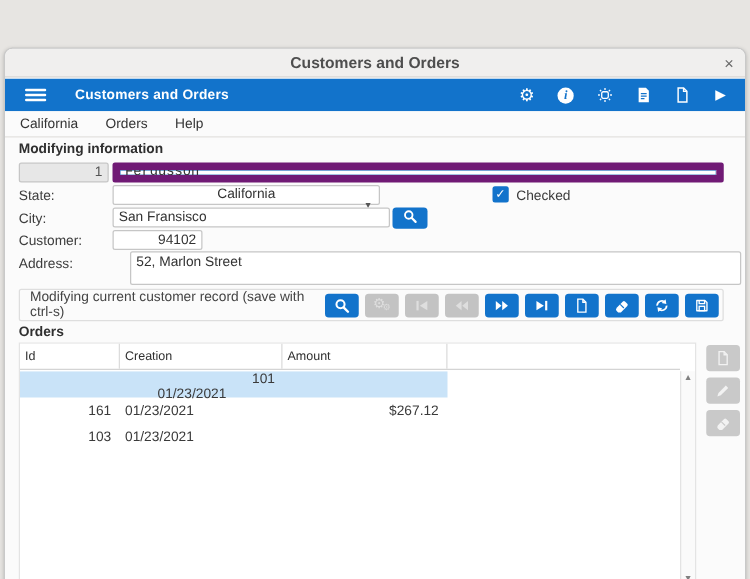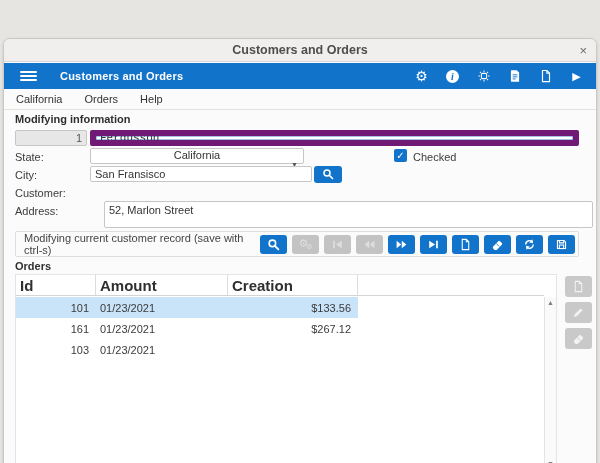--- a/index.html
+++ b/index.html
@@ -64,28 +64,28 @@
   .status-buttons{margin-left:auto;display:flex;gap:5px;}
   .sbtn{width:27px;height:19px;border-radius:3px;display:flex;align-items:center;justify-content:center;background:var(--blue);color:#fff;}
   .sbtn.disabled{background:var(--disabled-bg);color:var(--disabled-ic);}
   .sbtn svg{width:13px;height:13px;display:block;}
   .sbtn .cogs{font-size:11px;line-height:1;}
   .sbtn .cogs small{font-size:7px;vertical-align:-2px;margin-left:-2px;}
   .sbtn line.divider{stroke:var(--blue);}
   
   .table{position:absolute;left:11px;top:235px;width:542px;height:211px;background:#fff;border:1px solid #e4e4e4;}
   .t-header{position:absolute;left:0;top:0;right:12px;height:21px;display:flex;border-bottom:1px solid #d4d4d4;background:#fff;}
-  .th{font-weight:bold;font-size:15px;color:#2f2f2f;display:flex;align-items:center;padding-left:4px;border-right:1px solid #dcdcdc;}
+  .th{font-weight:normal;font-size:10px;color:#2f2f2f;display:flex;align-items:center;padding-left:4px;border-right:1px solid #dcdcdc;}
   .th.c-id{width:80px;}
   .th.c-cre{width:130px;}
   .th.c-amt{width:132px;}
   .th.c-rest{flex:1;border-right:none;}
   .t-body{position:absolute;left:0;top:22px;right:12px;bottom:14px;overflow:hidden;background:#fff;}
   .t-row{width:342px;height:21px;display:flex;align-items:center;}
-  .t-row.selected{background:var(--sel-row);}
+  .t-row.selected{background:var(--sel-row);flex-direction:column;}
   .cell{height:100%;display:flex;align-items:center;}
   .cell.c-id{width:80px;justify-content:flex-end;padding-right:7px;}
   .cell.c-cre{width:130px;padding-left:4px;}
   .cell.c-amt{width:132px;justify-content:flex-end;padding-right:7px;}
   
   .vscroll{position:absolute;top:22px;right:0;width:12px;bottom:14px;background:#fafafa;border-left:1px solid #e3e3e3;}
   .vscroll .arr{position:absolute;left:0;right:0;text-align:center;font-size:7px;color:#808080;line-height:10px;}
   .vscroll .arr.up{top:1px;}
   .vscroll .arr.down{bottom:1px;}
   .hscroll{position:absolute;left:0;right:12px;bottom:0;height:14px;background:#f1f1f1;border-top:1px solid #e0e0e0;}
@@ -185,20 +185,21 @@
   <div class="mini-btn" style="left:310px;top:127px;">
     <span>
       <svg viewBox="0 0 24 24">
           <circle cx="10" cy="10" r="6" fill="none" stroke="currentColor" stroke-width="3"></circle>
           <line x1="14.5" y1="14.5" x2="21" y2="21" stroke="currentColor" stroke-width="3.5" stroke-linecap="round"></line>
         </svg>
     </span>
   </div>
 
   <div class="lbl" style="top:148px;">Customer:</div>
+  <input class="field" style="left: 86px; top: 145px; width: 72px; text-align: right;" value="94102">
 
   <div class="lbl" style="top:166px;">Address:</div>
   <textarea class="field" style="left: 100px; top: 162px; width: 489px; height: 27px;">52, Marlon Street</textarea>
 
   <div class="statusbar">
     <span class="status-text">Modifying current customer record (save with ctrl-s)</span>
     <span class="status-buttons" id="status-buttons">
         <span class="sbtn">
           <span style="display: flex;">
             <svg viewBox="0 0 24 24">
@@ -280,29 +281,28 @@
           </span>
         </span>
       </span>
   </div>
 
   <div class="section-label" style="top:221px;">Orders</div>
 
   <div class="table">
     <div class="t-header">
       <span class="th c-id">Id</span>
+      <span class="th c-cre">Creation</span>
       <span class="th c-amt">Amount</span>
-      <span class="th c-cre">Creation</span>
       <span class="th c-rest"></span>
     </div>
     <div class="t-body" id="orders-body">
         <div class="t-row selected">
           <span class="cell c-id">101</span>
           <span class="cell c-cre">01/23/2021</span>
-          <span class="cell c-amt">$133.56</span>
         </div>
         <div class="t-row">
           <span class="cell c-id">161</span>
           <span class="cell c-cre">01/23/2021</span>
           <span class="cell c-amt">$267.12</span>
         </div>
         <div class="t-row">
           <span class="cell c-id">103</span>
           <span class="cell c-cre">01/23/2021</span>
         </div>

